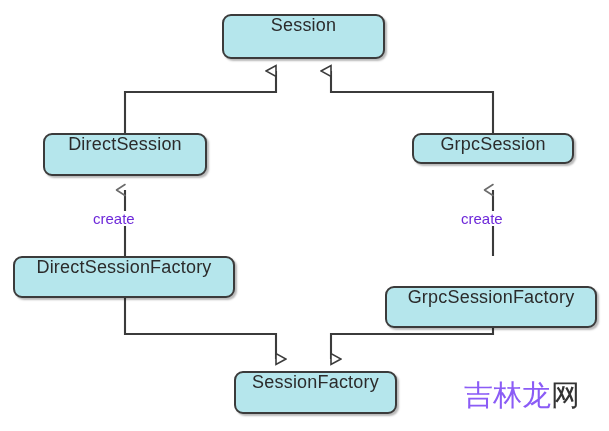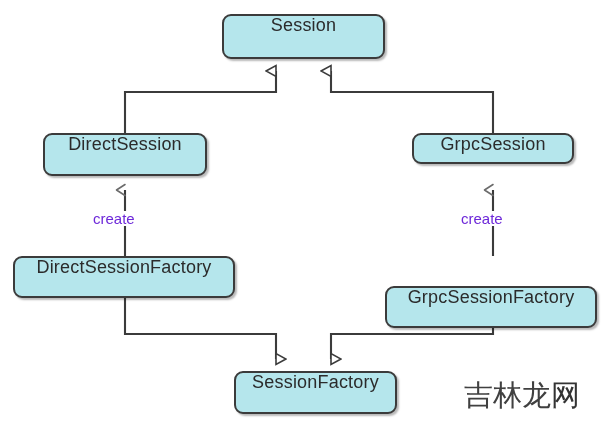--- a/index.html
+++ b/index.html
@@ -53,21 +53,21 @@
   }
   #watermark {
     position: absolute;
     z-index: 6;
     font-size: 29px;
     font-family: "DejaVu Sans", sans-serif;
     font-weight: 500;
     white-space: nowrap;
     line-height: 1;
   }
-  #watermark .wm-a { color: #404040; }
+  #watermark .wm-a { color: #8b5cf6; }
   #watermark .wm-b { color: #333333; }
 </style>
 </head>
 <body>
 
 <div id="canvas">
 
   <svg id="edges" viewBox="0 0 609 431">
     <defs>
       <marker id="hollow-tri-up" markerWidth="14" markerHeight="12" refX="7" refY="11" orient="auto-start-reverse" markerUnits="userSpaceOnUse">

